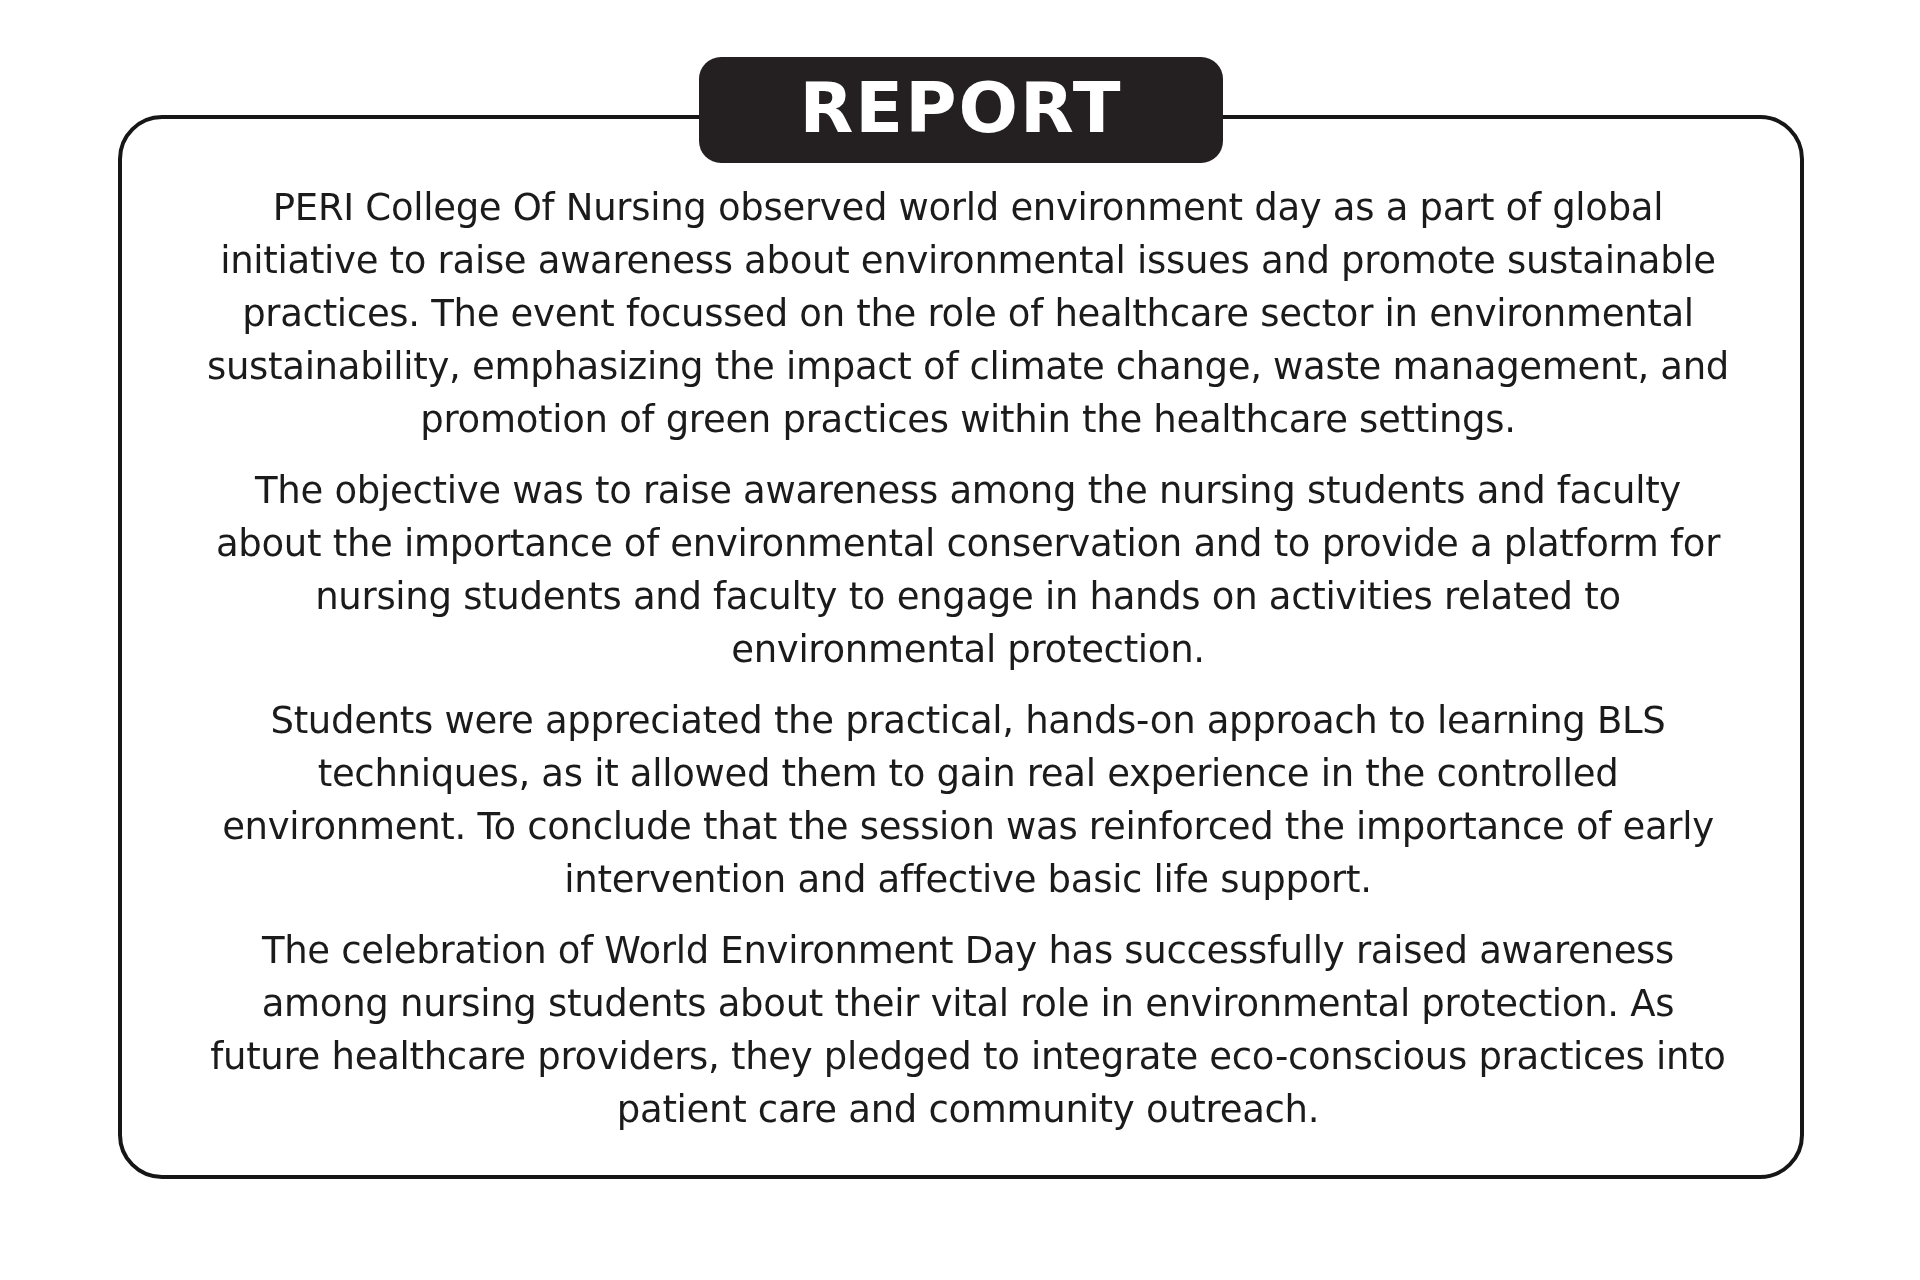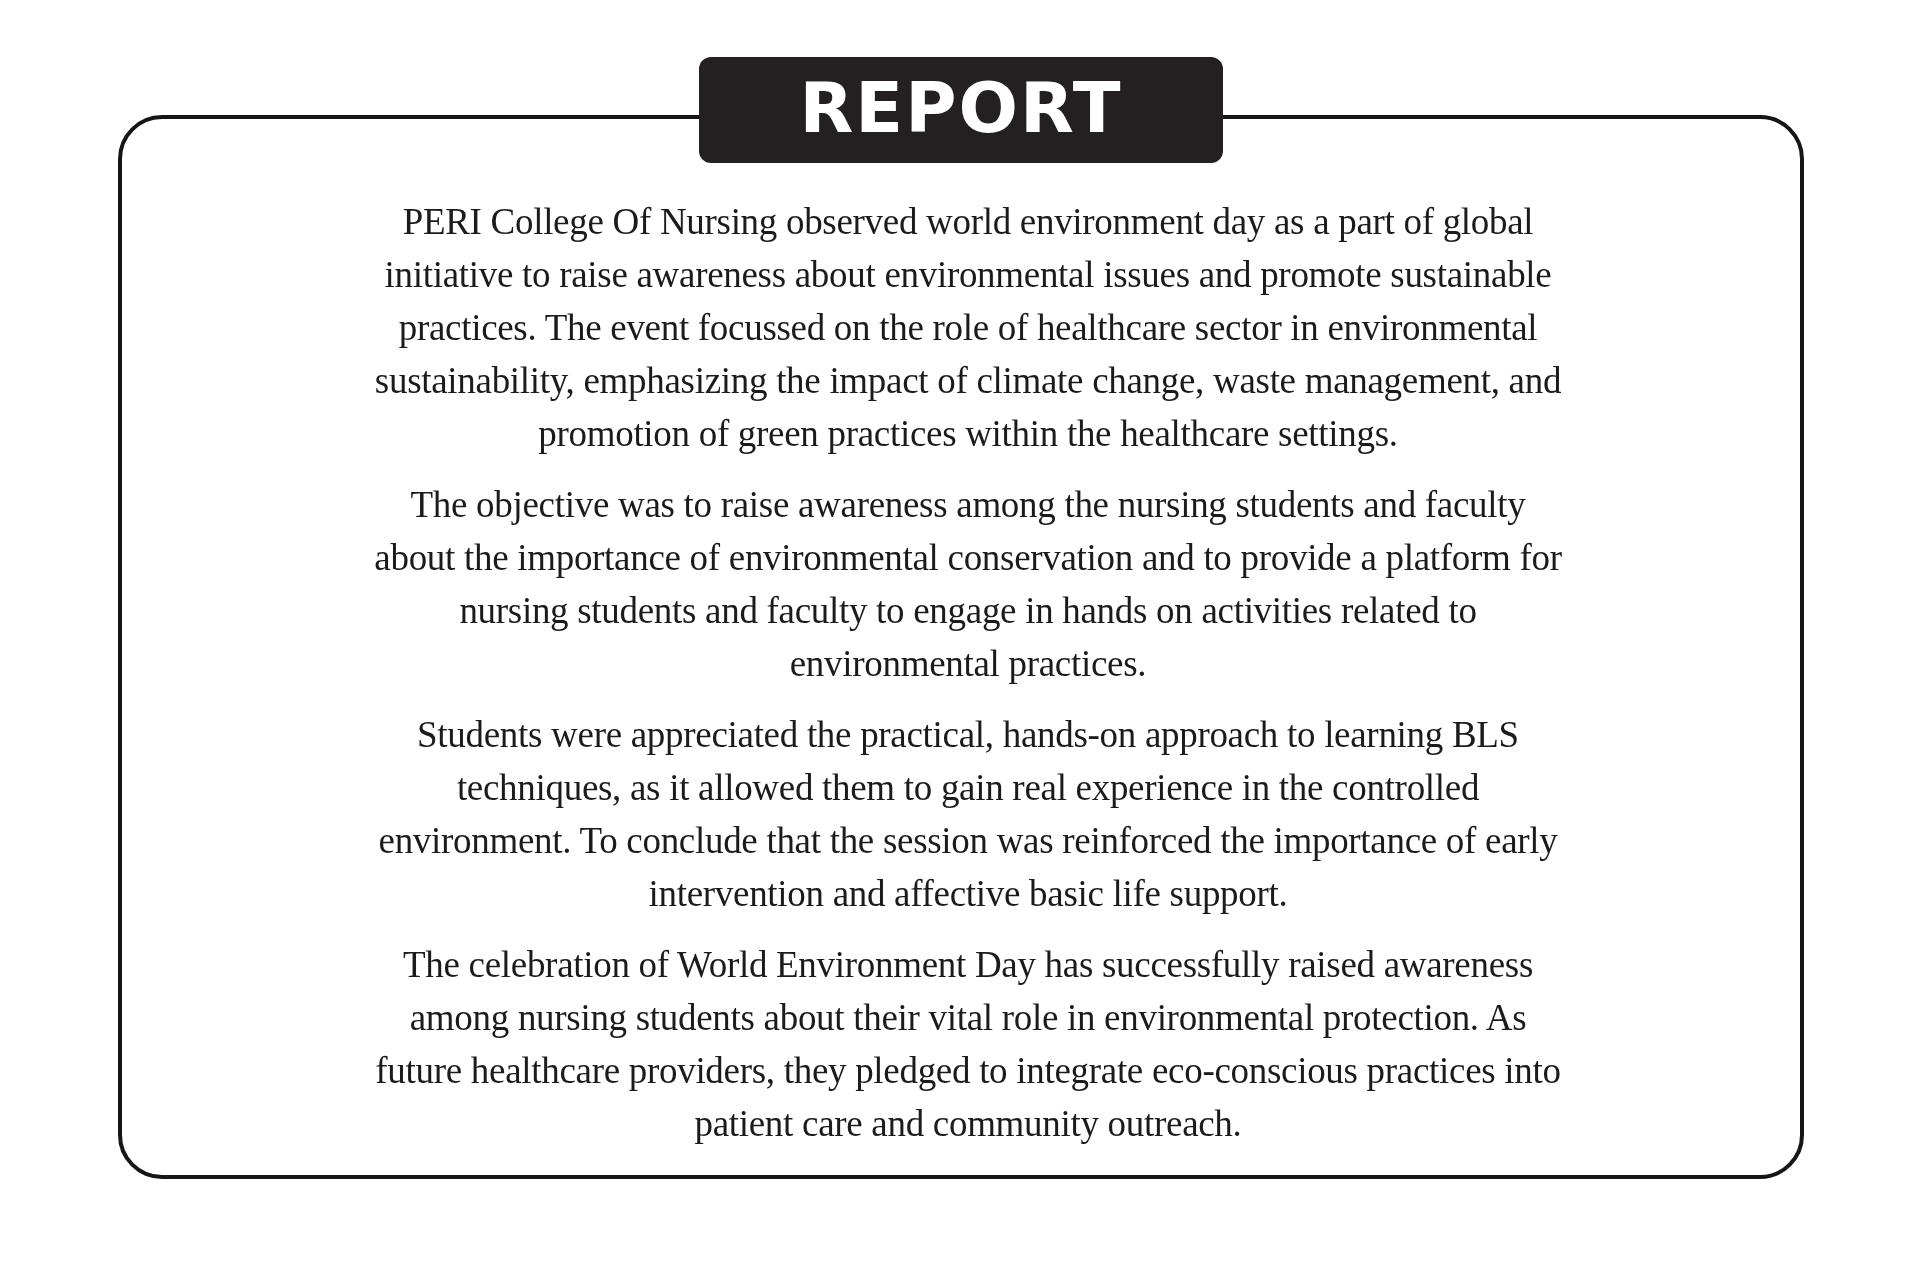--- a/index.html
+++ b/index.html
@@ -27,42 +27,41 @@
     background: #ffffff;
   }
   .badge {
     position: absolute;
     left: 50%;
     top: -62px;
     transform: translateX(-50%);
     width: 524px;
     height: 106px;
     background: #242021;
-    border-radius: 12px;
+    border-radius: 22px;
     display: flex;
     align-items: center;
     justify-content: center;
     z-index: 2;
   }
   .badge-label {
     color: #ffffff;
     font-size: 70px;
     font-weight: 800;
     letter-spacing: 2px;
     line-height: 1;
     transform: translateY(-2px);
   }
   .content {
     position: absolute;
     left: 0;
-    top: 16px;
+    top: 2px;
     width: 100%;
     box-sizing: border-box;
     padding: 60px 34px 0 48px;
-    font-family: Liberation Serif, serif;
   }
   .para {
     margin: 0 0 18px 0;
     color: #1b1b1b;
     font-size: 37px;
     line-height: 53px;
     letter-spacing: -0.3px;
     text-align: center;
     white-space: pre-line;
   }
@@ -77,21 +76,21 @@
     </div>
     <div class="content">
       <p class="para">PERI College Of Nursing observed world environment day as a part of global
 initiative to raise awareness about environmental issues and promote sustainable
 practices. The event focussed on the role of healthcare sector in environmental
 sustainability, emphasizing the impact of climate change, waste management, and
 promotion of green practices within the healthcare settings.</p>
       <p class="para">The objective was to raise awareness among the nursing students and faculty
 about the importance of environmental conservation and to provide a platform for
 nursing students and faculty to engage in hands on activities related to
-environmental practices.</p>
+environmental protection.</p>
       <p class="para">Students were appreciated the practical, hands-on approach to learning BLS
 techniques, as it allowed them to gain real experience in the controlled
 environment. To conclude that the session was reinforced the importance of early
 intervention and affective basic life support.</p>
       <p class="para">The celebration of World Environment Day has successfully raised awareness
 among nursing students about their vital role in environmental protection. As
 future healthcare providers, they pledged to integrate eco-conscious practices into
 patient care and community outreach.</p>
     </div>
   </div>

